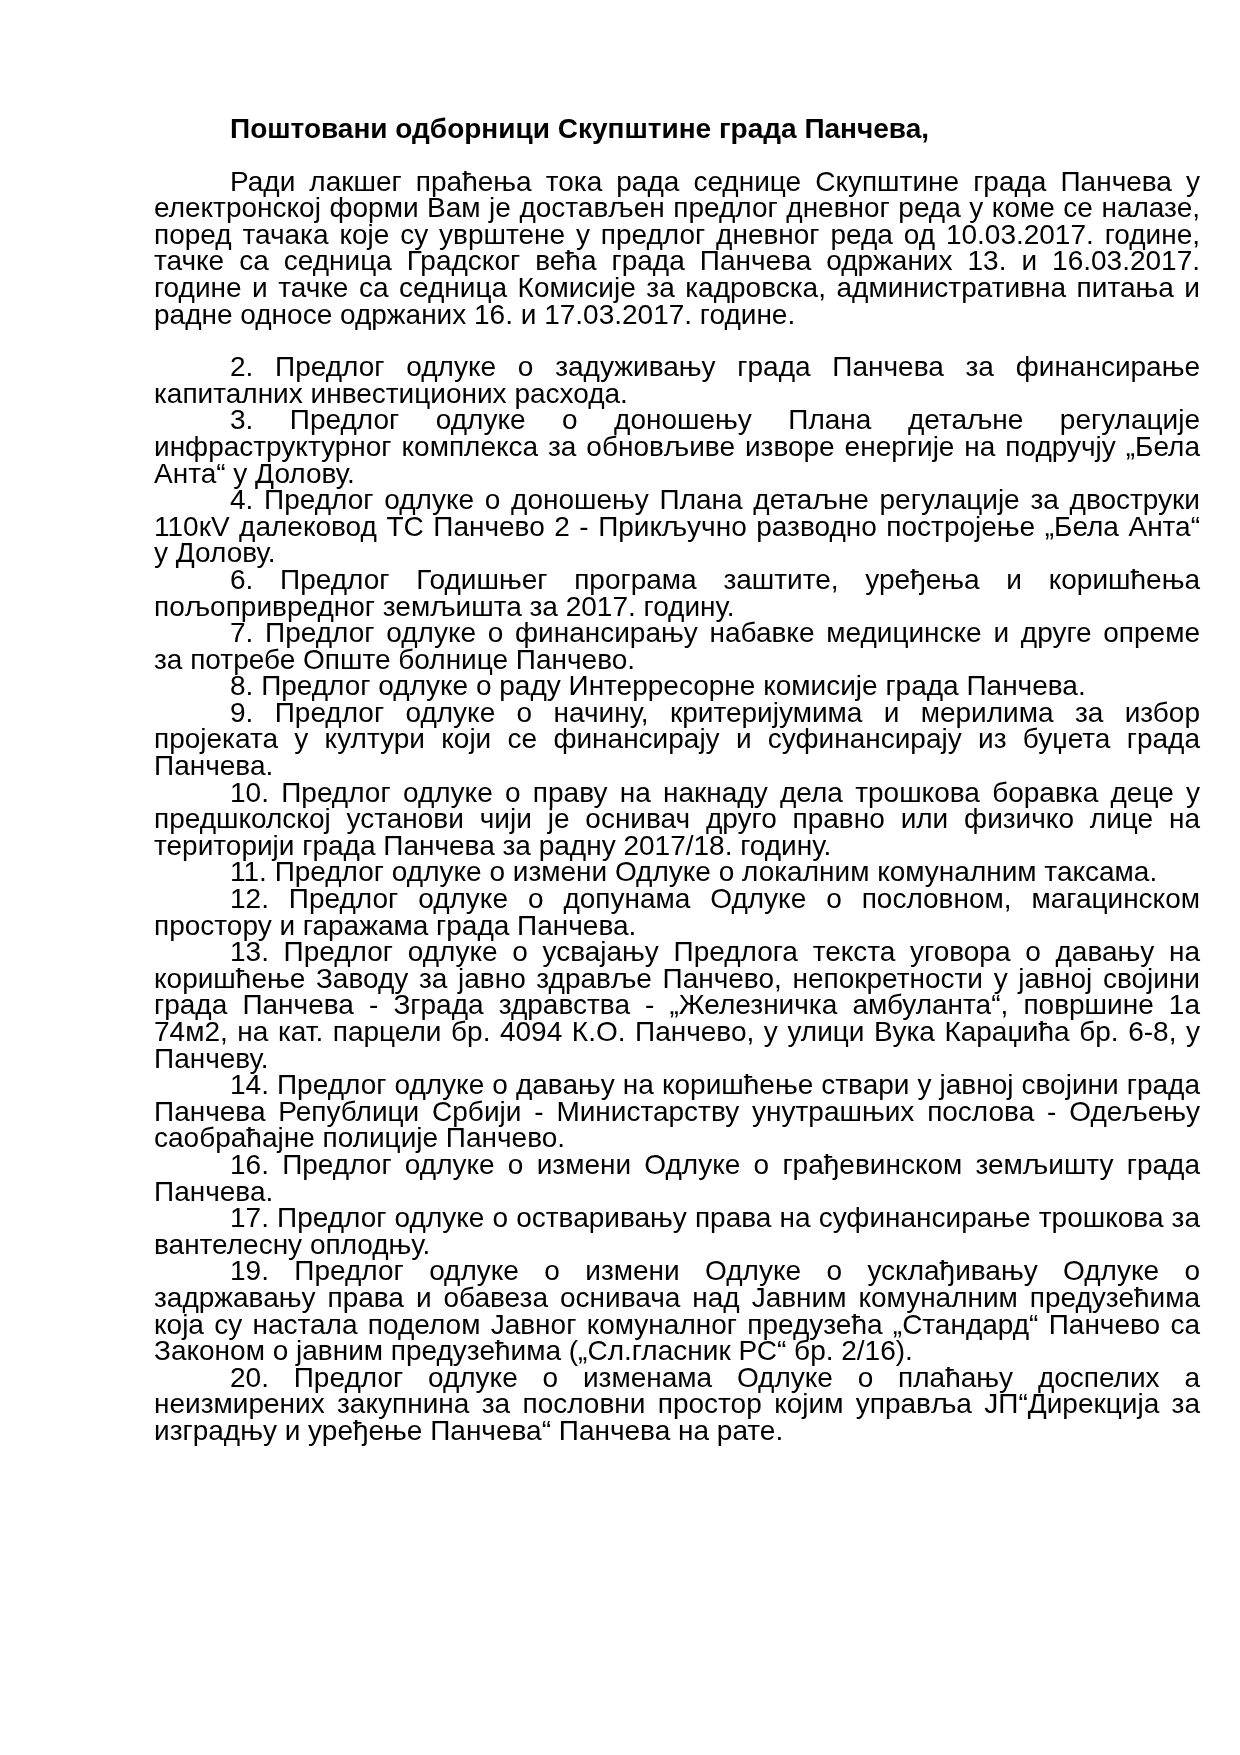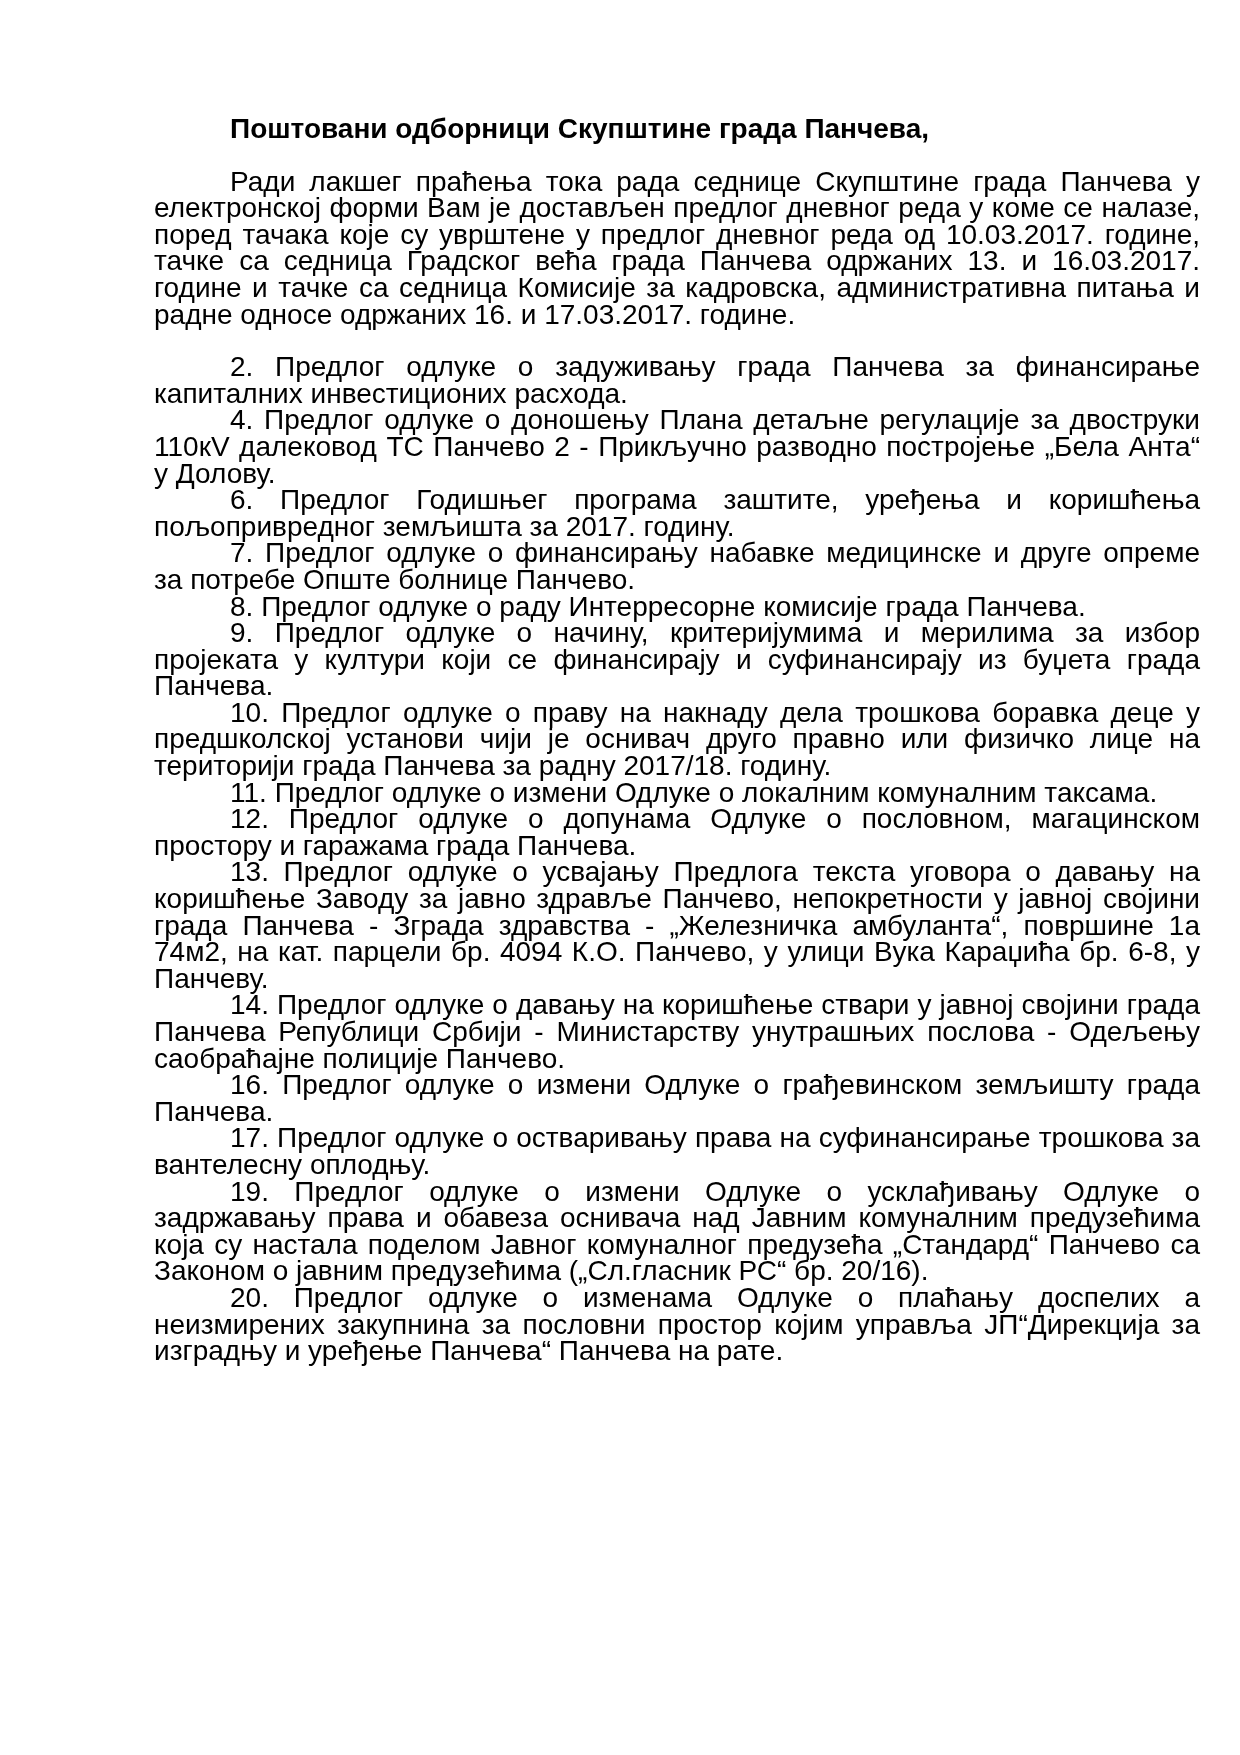--- a/index.html
+++ b/index.html
@@ -55,28 +55,29 @@
     }
   </style>
 </head>
 <body>
 
 <div class="page">
   <p class="greeting">Поштовани одборници Скупштине града Панчева,</p>
   <p class="intro">Ради лакшег праћења тока рада седнице Скупштине града Панчева у електронској форми Вам је достављен предлог дневног реда у коме се налазе, поред тачака које су уврштене у предлог дневног реда од 10.03.2017. године,  тачке са седница Градског већа града Панчева одржаних 13. и 16.03.2017. године и тачке са седница Комисије за кадровска, административна питања и радне односе одржаних 16. и 17.03.2017. године.</p>
   <ol class="agenda">
     <li class="agenda-item">2. Предлог одлуке о задуживању града Панчева за финансирање капиталних инвестиционих расхода.</li>
+    <li class="agenda-item">3. Предлог одлуке о доношењу Плана детаљне регулације инфраструктурног комплекса за обновљиве изворе енергије на подручју „Бела Анта“ у Долову.</li>
     <li class="agenda-item">4. Предлог одлуке о доношењу Плана детаљне регулације за двоструки 110кV далековод ТС Панчево 2 - Прикључно разводно постројење „Бела Анта“ у Долову.</li>
     <li class="agenda-item">6. Предлог Годишњег програма заштите, уређења и коришћења пољопривредног земљишта  за 2017. годину.</li>
     <li class="agenda-item">7. Предлог одлуке о финансирању набавке медицинске и друге опреме за потребе Опште болнице Панчево.</li>
     <li class="agenda-item">8. Предлог одлуке о раду Интерресорне комисије града Панчева.</li>
     <li class="agenda-item">9. Предлог одлуке о начину, критеријумима и мерилима за избор пројеката у култури који се финансирају и суфинансирају из буџета града Панчева.</li>
     <li class="agenda-item">10. Предлог одлуке о праву на накнаду дела трошкова боравка деце у предшколској установи чији је оснивач друго правно или физичко лице на територији града Панчева за радну 2017/18. годину.</li>
     <li class="agenda-item">11. Предлог одлуке о измени Одлуке о локалним комуналним таксама.</li>
     <li class="agenda-item">12. Предлог одлуке о допунама Одлуке о пословном, магацинском простору и гаражама града Панчева.</li>
     <li class="agenda-item">13. Предлог одлуке о усвајању Предлога текста уговора о давању на коришћење Заводу за јавно здравље Панчево, непокретности у јавној својини града Панчева - Зграда здравства - „Железничка амбуланта“, површине 1а 74м2, на кат. парцели бр. 4094 К.О. Панчево, у улици Вука Караџића бр. 6-8, у Панчеву.</li>
     <li class="agenda-item">14. Предлог одлуке о давању на коришћење ствари у јавној својини града Панчева Републици Србији - Министарству унутрашњих послова - Одељењу саобраћајне полиције Панчево.</li>
     <li class="agenda-item">16. Предлог одлуке о измени Одлуке о грађевинском земљишту града Панчева.</li>
     <li class="agenda-item">17. Предлог одлуке о остваривању права на суфинансирање трошкова за вантелесну оплодњу.</li>
-    <li class="agenda-item">19. Предлог одлуке о измени Одлуке о усклађивању Одлуке о задржавању права и обавеза оснивача над Јавним комуналним предузећима која су настала поделом Јавног комуналног предузећа „Стандард“ Панчево са Законом о јавним предузећима („Сл.гласник РС“ бр. 20/16).</li>
+    <li class="agenda-item">19. Предлог одлуке о измени Одлуке о усклађивању Одлуке о задржавању права и обавеза оснивача над Јавним комуналним предузећима која су настала поделом Јавног комуналног предузећа „Стандард“ Панчево са Законом о јавним предузећима („Сл.гласник РС“ бр. 2/16).</li>
     <li class="agenda-item">20. Предлог одлуке о изменама Одлуке о плаћању доспелих а неизмирених закупнина за пословни простор којим управља ЈП“Дирекција за изградњу и уређење Панчева“ Панчева на рате.</li>
   </ol>
 </div>
 
 </body></html>

